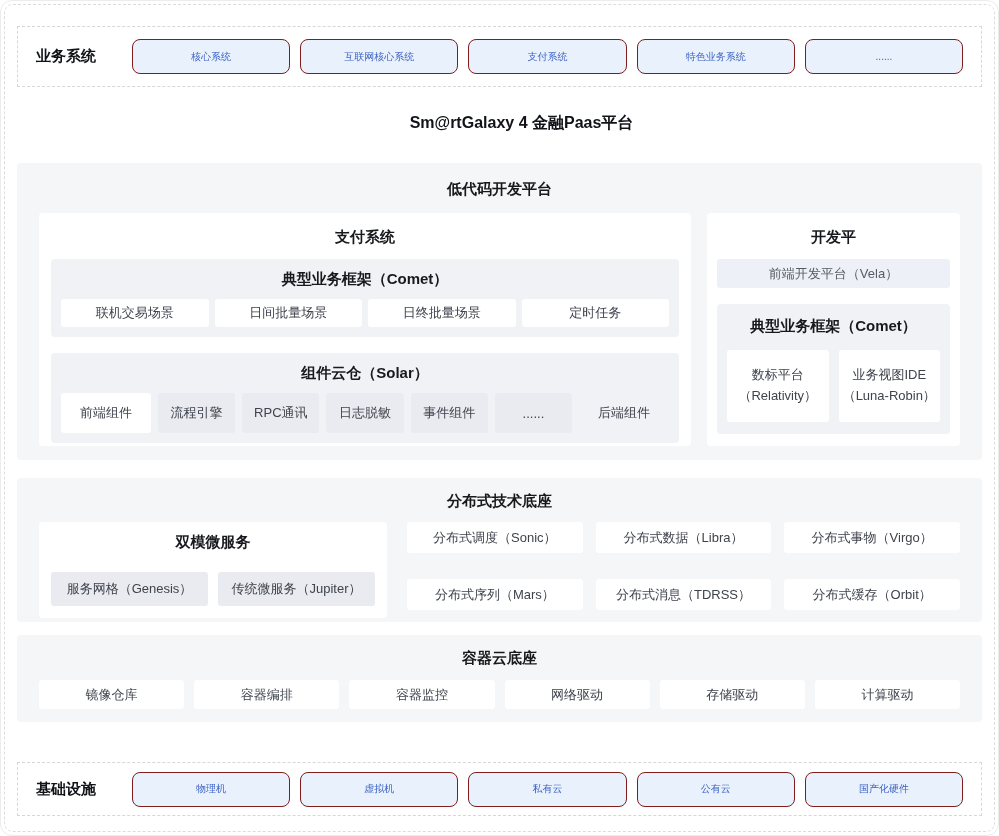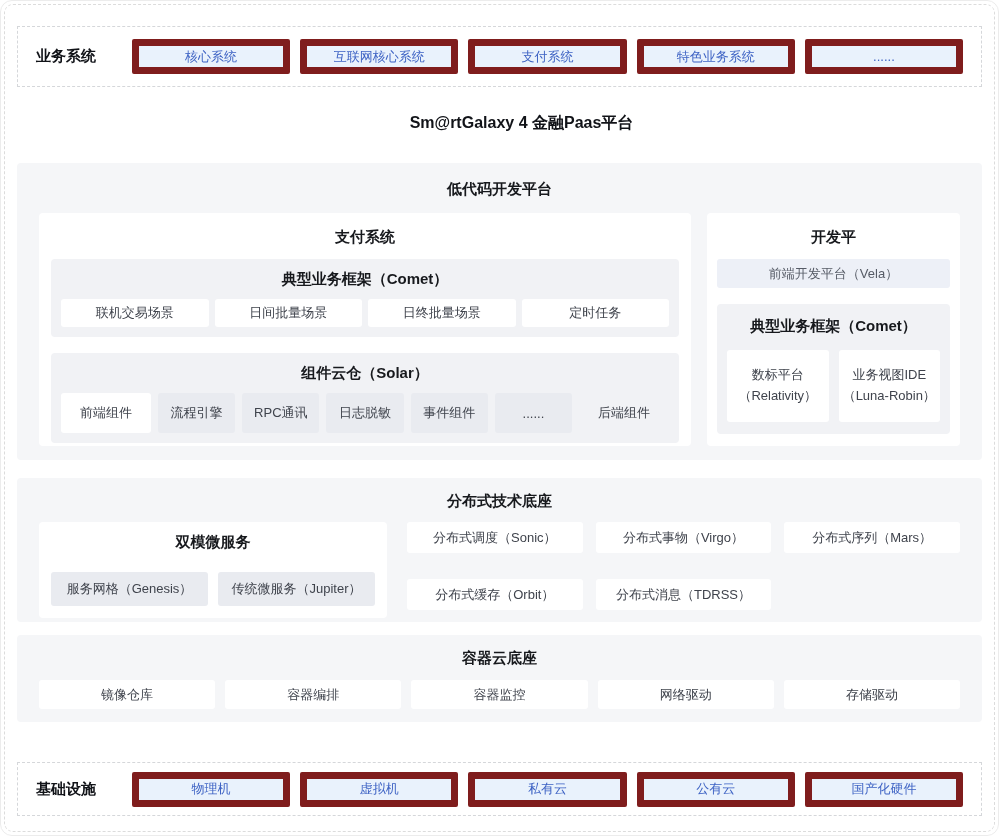--- a/index.html
+++ b/index.html
@@ -36,24 +36,24 @@
   .biz-row { margin-top:25px; height:61px; }
   .infra-row { margin-top:40px; height:54px; }
   .row-label {
     width:86px; flex:none;
     font-weight:bold; font-size:15px; color:#111318;
   }
   .blue-chip {
     flex:1; height:35px;
     display:flex; align-items:center; justify-content:center;
     background:#e9f2fc;
-    border:7px solid #7f1d1d;
-    border-radius:2px;
+    border:1px solid #7f1d1d;
+    border-radius:8px;
     color:#3e63c4;
-    font-size:13px;
+    font-size:10px;
     cursor:default;
   }
   
   .main-title {
     margin-top:26px;
     text-align:center;
     font-weight:bold;
     font-size:16px;
     line-height:20px;
     color:#111318;
@@ -204,36 +204,38 @@
     <div class="dist-row">
       <div class="white-card dual-card">
         <div class="card-title">双模微服务</div>
         <div class="dual-chips">
           <div class="gray-chip">服务网格（Genesis）</div>
           <div class="gray-chip">传统微服务（Jupiter）</div>
         </div>
       </div>
       <div class="dist-grid">
         <div class="white-chip">分布式调度（Sonic）</div>
+        <div class="white-chip">分布式数据（Libra）</div>
         <div class="white-chip">分布式事物（Virgo）</div>
         <div class="white-chip">分布式序列（Mars）</div>
+        <div class="white-chip">分布式消息（TDRSS）</div>
         <div class="white-chip">分布式缓存（Orbit）</div>
-        <div class="white-chip">分布式消息（TDRSS）</div>
       </div>
     </div>
   </div>
 
   <div class="panel cont">
     <div class="panel-title">容器云底座</div>
     <div class="cont-row">
       <div class="white-chip">镜像仓库</div>
       <div class="white-chip">容器编排</div>
       <div class="white-chip">容器监控</div>
       <div class="white-chip">网络驱动</div>
       <div class="white-chip">存储驱动</div>
+      <div class="white-chip">计算驱动</div>
     </div>
   </div>
 
   <div class="dashed-row infra-row">
     <div class="row-label">基础设施</div>
     <div class="blue-chip">物理机</div>
     <div class="blue-chip">虚拟机</div>
     <div class="blue-chip">私有云</div>
     <div class="blue-chip">公有云</div>
     <div class="blue-chip">国产化硬件</div>

